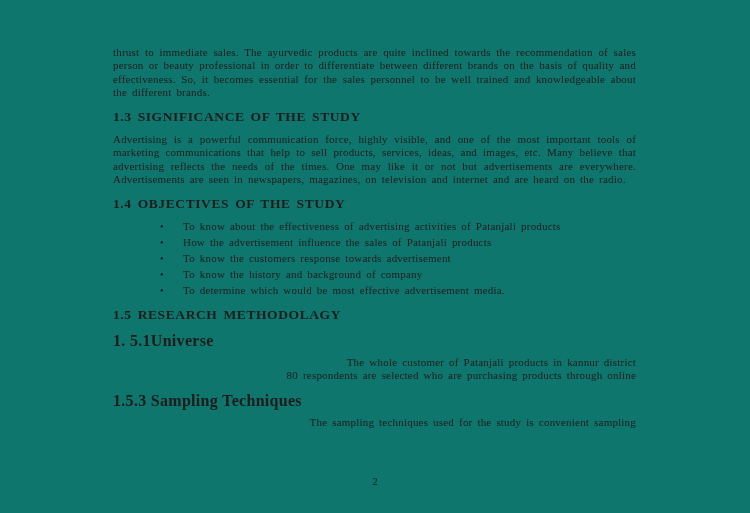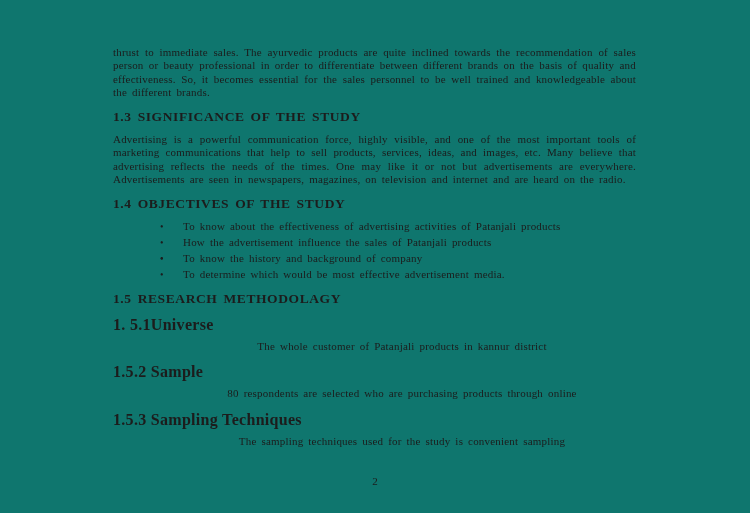--- a/index.html
+++ b/index.html
@@ -41,21 +41,21 @@
   h3.sub-heading {
     font-size: 16px;
     line-height: 13px;
     font-weight: bold;
     letter-spacing: 0.3px;
     margin: 12px 0 9px 0;
     font-family: Liberation Serif, serif;
   }
   .indented {
     padding-left: 55px;
-    text-align: center;
+    text-align: right;
   }
   ul.objective-list {
     list-style: none;
     margin: 9px 0 10px 0;
     padding: 0 0 0 70px;
   }
   ul.objective-list li {
     position: relative;
     font-size: 11px;
     line-height: 13.3px;
@@ -98,37 +98,37 @@
       <li>
         <span class="bullet">•</span>
         <span>To know about the effectiveness of advertising activities of Patanjali products</span>
       </li>
       <li>
         <span class="bullet">•</span>
         <span>How the advertisement influence the sales of Patanjali products</span>
       </li>
       <li>
         <span class="bullet">•</span>
+        <span>To know the customers response towards advertisement</span>
       </li>
       <li>
         <span class="bullet">•</span>
         <span>To know the history and background of company</span>
       </li>
       <li>
         <span class="bullet">•</span>
         <span>To determine which would be most effective advertisement media.</span>
       </li>
     </ul>
 
     <h2 class="sec-heading">1.5 RESEARCH METHODOLAGY</h2>
 
     <h3 class="sub-heading">1. 5.1Universe</h3>
     <p class="body-text indented">The whole customer of Patanjali products in kannur district</p>
 
-    <h3 class="sub-heading">1.5.2 Sample</h3>
     <p class="body-text indented">80 respondents are selected who are purchasing products through online</p>
 
     <h3 class="sub-heading">1.5.3 Sampling Techniques</h3>
     <p class="body-text indented">The sampling techniques used for the study is convenient sampling</p>
 
   </div>
 
   <div class="page-number">2</div>
 </div>
 

